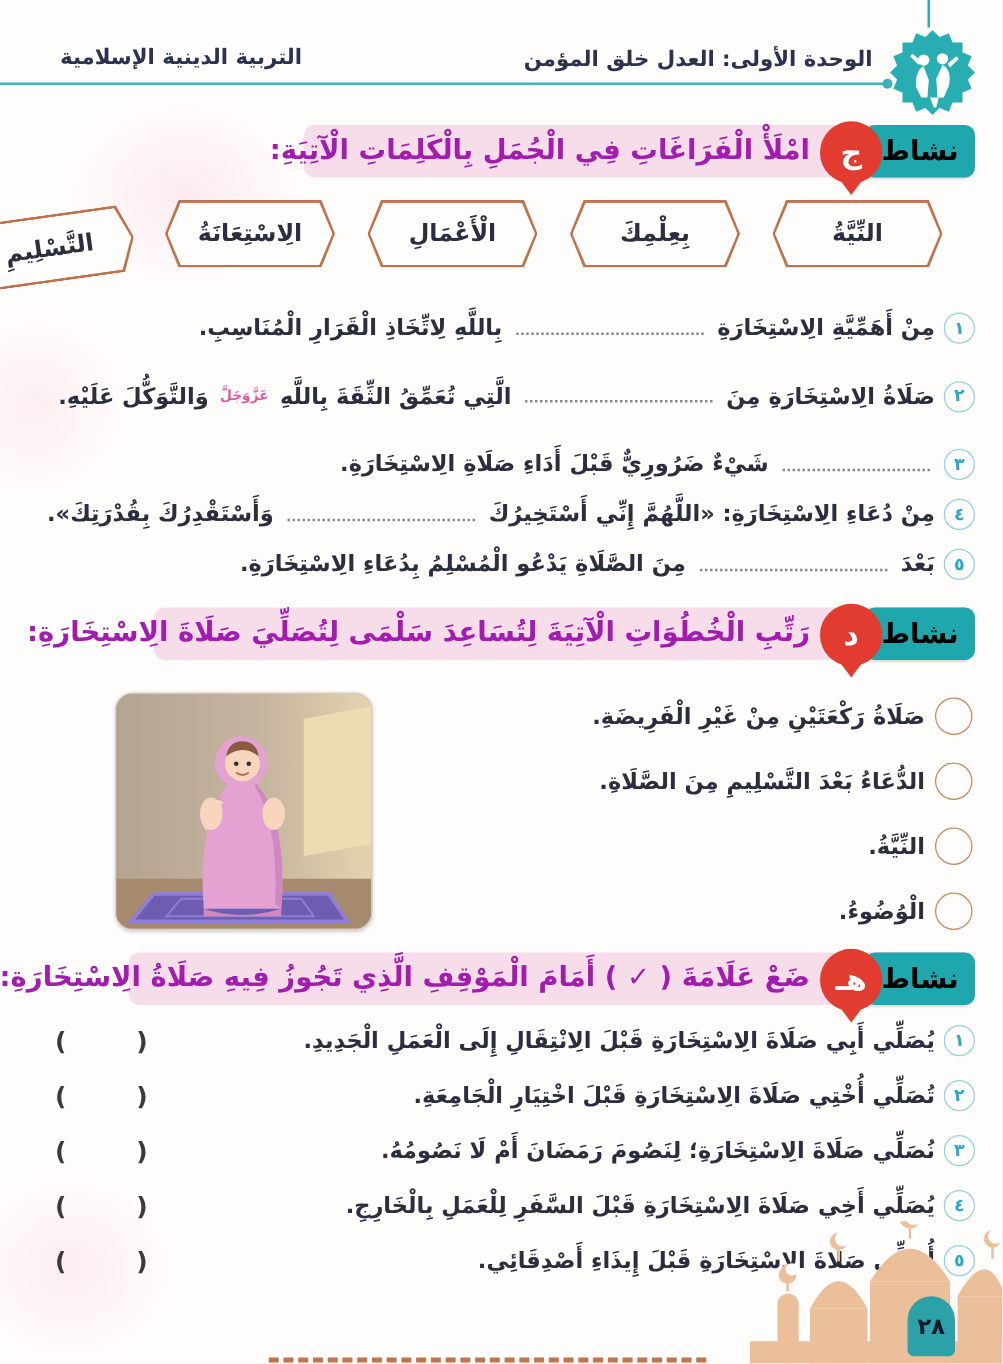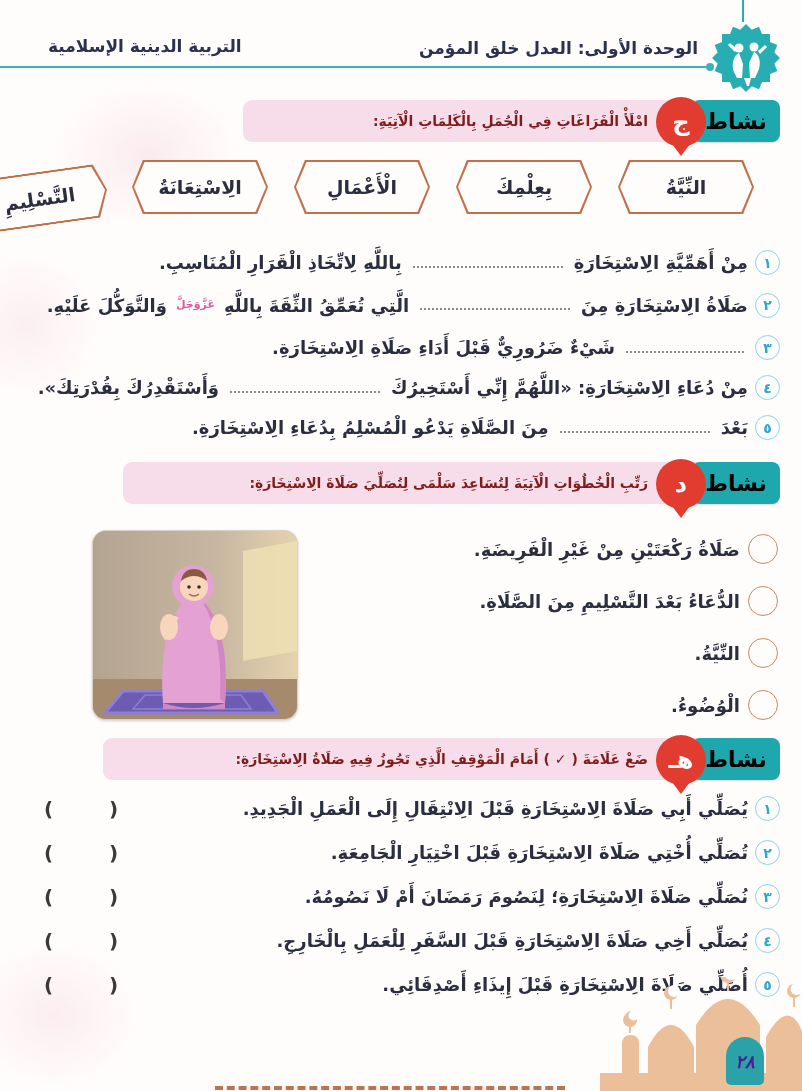--- a/index.html
+++ b/index.html
@@ -41,21 +41,21 @@
     border-radius:50%; color:#fff; font-size:24px; font-weight:bold;
     display:flex; align-items:center; justify-content:center; z-index:2;
   }
   .act-letter::after{
     content:""; position:absolute; bottom:-9px; left:50%; transform:translateX(-50%);
     width:0; height:0; border-left:9px solid transparent; border-right:9px solid transparent;
     border-top:12px solid #e23c30;
   }
   .act-instruction{
     position:absolute; right:132px; left:10px; top:0; line-height:42px;
-    font-size:14px; font-weight:bold; color:#7f1d1d; white-space:nowrap; text-align:right;
+    font-size:22px; font-weight:bold; color:#a21caf; white-space:nowrap; text-align:right;
   }
 
   
   .word-bank{display:flex; direction:rtl; gap:26px; margin:18px 26px 10px 0; align-items:flex-start; height:80px;}
   .word-shape{
     background:#c0714b; padding:2px;
     clip-path:polygon(8% 0%,92% 0%,100% 50%,92% 100%,8% 100%,0% 50%);
     display:inline-block;
   }
   .word-shape-inner{
@@ -69,21 +69,21 @@
   
   .fill-list{margin-top:6px;}
   .fill-item{display:flex; align-items:center; gap:7px; margin-bottom:15px; font-size:18px; font-weight:bold; color:#2a2e3f; white-space:nowrap;}
   .num-circle{
     flex:0 0 auto; width:23px; height:23px; border:1.5px solid #8fd2de; border-radius:50%;
     color:#2fa7c6; font-size:14px; font-weight:bold;
     display:flex; align-items:center; justify-content:center;
   }
   .blank{display:inline-block; width:150px; height:8px; border-bottom:2px dotted #8a8a8a; margin:0 4px;}
   .blank-sm{width:118px;}
-  .honorific{color:#e0559e; font-size:11px; margin:0 2px; align-self:flex-start; line-height:30px;}
+  .honorific{color:#e0559e; font-size:11px; margin:12px 2px; align-self:flex-start; line-height:30px;}
 
   
   .act-d-body{display:flex; direction:rtl; justify-content:space-between; align-items:flex-start; padding:12px 2px 0 62px;}
   .steps{display:flex; flex-direction:column; gap:22px; margin-top:4px;}
   .step{display:flex; align-items:center; gap:8px; font-size:18px; font-weight:bold; white-space:nowrap;}
   .step-circle{flex:0 0 auto; width:28px; height:28px; border:1.6px solid #c68a62; border-radius:50%; background:#fffdfb;}
   .photo{
     width:204px; height:188px; border-radius:14px; overflow:hidden;
     border:1px solid #d9d2c6; box-shadow:0 1px 3px rgba(0,0,0,.18); background:#c2b19c; flex:0 0 auto;
   }
@@ -93,21 +93,21 @@
   .check-row{display:flex; align-items:center; justify-content:space-between; margin-bottom:19px;}
   .check-text{display:flex; align-items:center; gap:7px; font-size:18px; font-weight:bold; white-space:nowrap;}
   .parens{font-size:20px; font-weight:bold; color:#3a3a3a; margin-left:14px; letter-spacing:2px; white-space:pre;}
 
   
   .mosque{position:absolute; right:0; bottom:0; width:252px; height:114px; pointer-events:none;}
   .page-badge{
     position:absolute; right:38px; bottom:6px; width:38px; height:48px;
     background:#2aa2a7; border-radius:19px 19px 5px 5px; z-index:3;
     display:flex; align-items:center; justify-content:center;
-    color:#4c1d95; font-size:18px; font-weight:bold;font-style:italic;
+    color:#0f172a; font-size:18px; font-weight:bold;
   }
   .footer-dashes{position:absolute; bottom:1px; left:215px; width:350px; border-top:4px dashed #b65c2c; opacity:.85;}
 </style>
 </head>
 <body>
 
 <div class="page">
 
   <div class="wm wm1"></div>
   <div class="wm wm2"></div>

